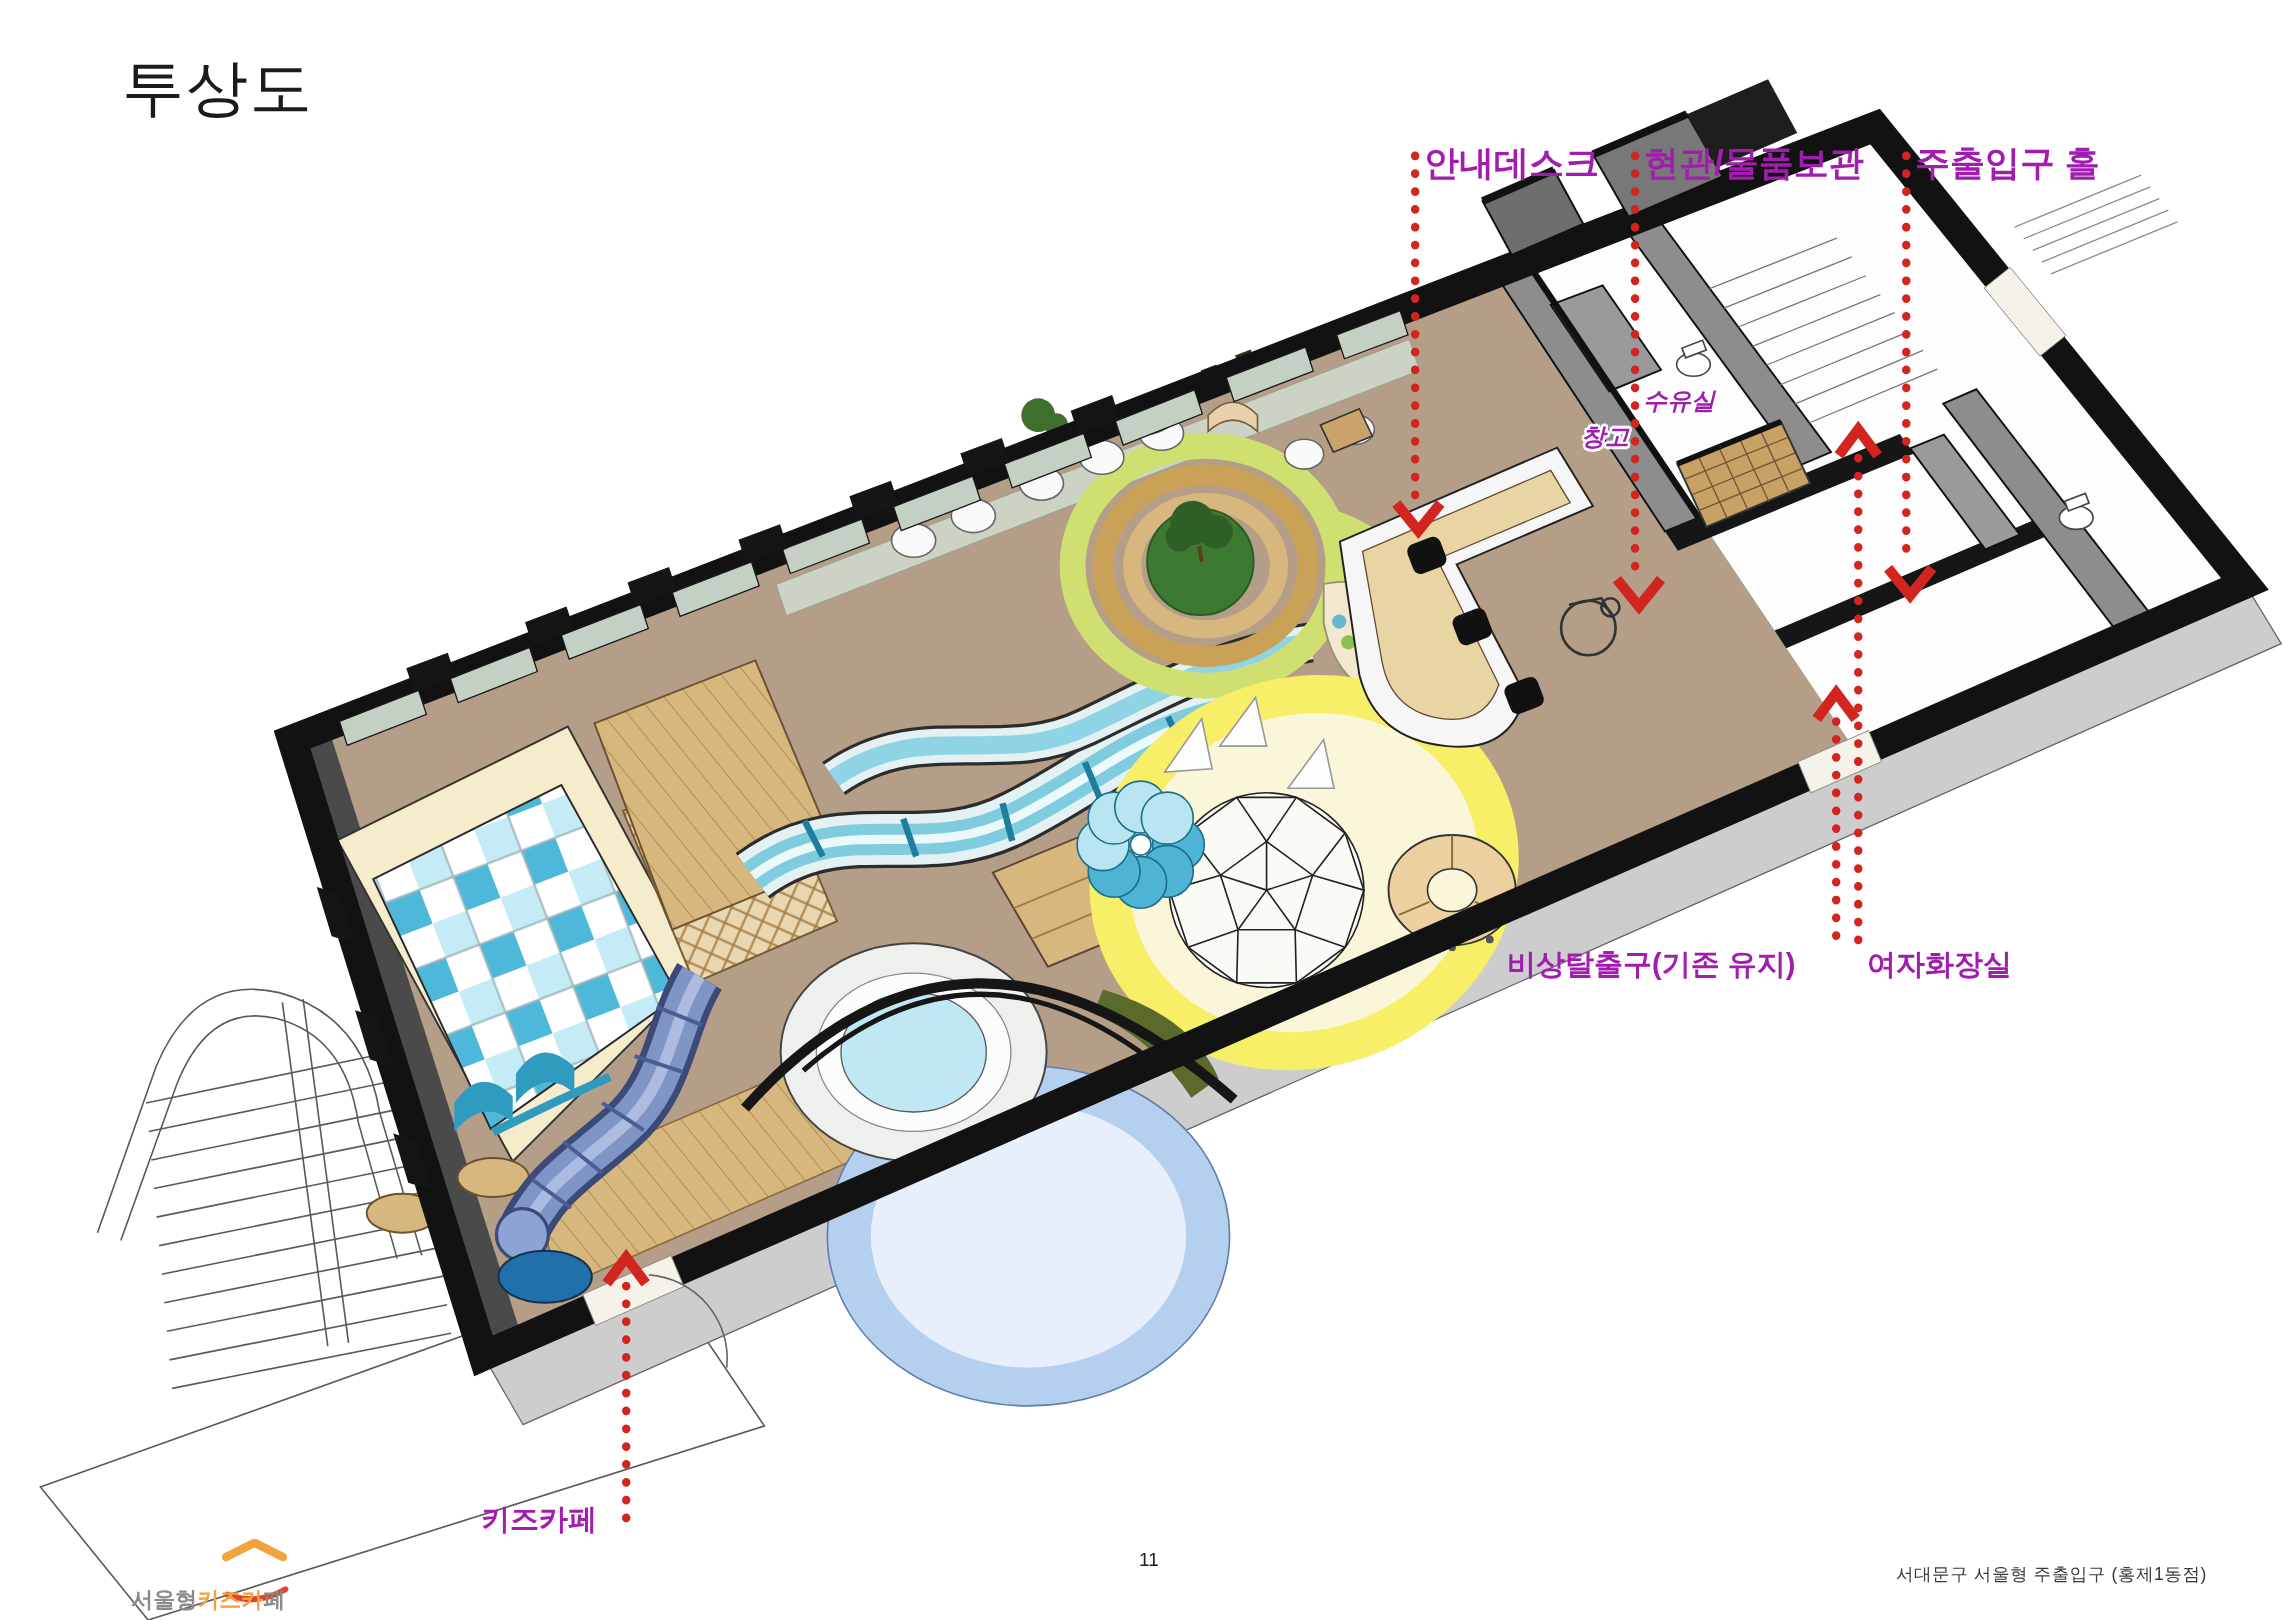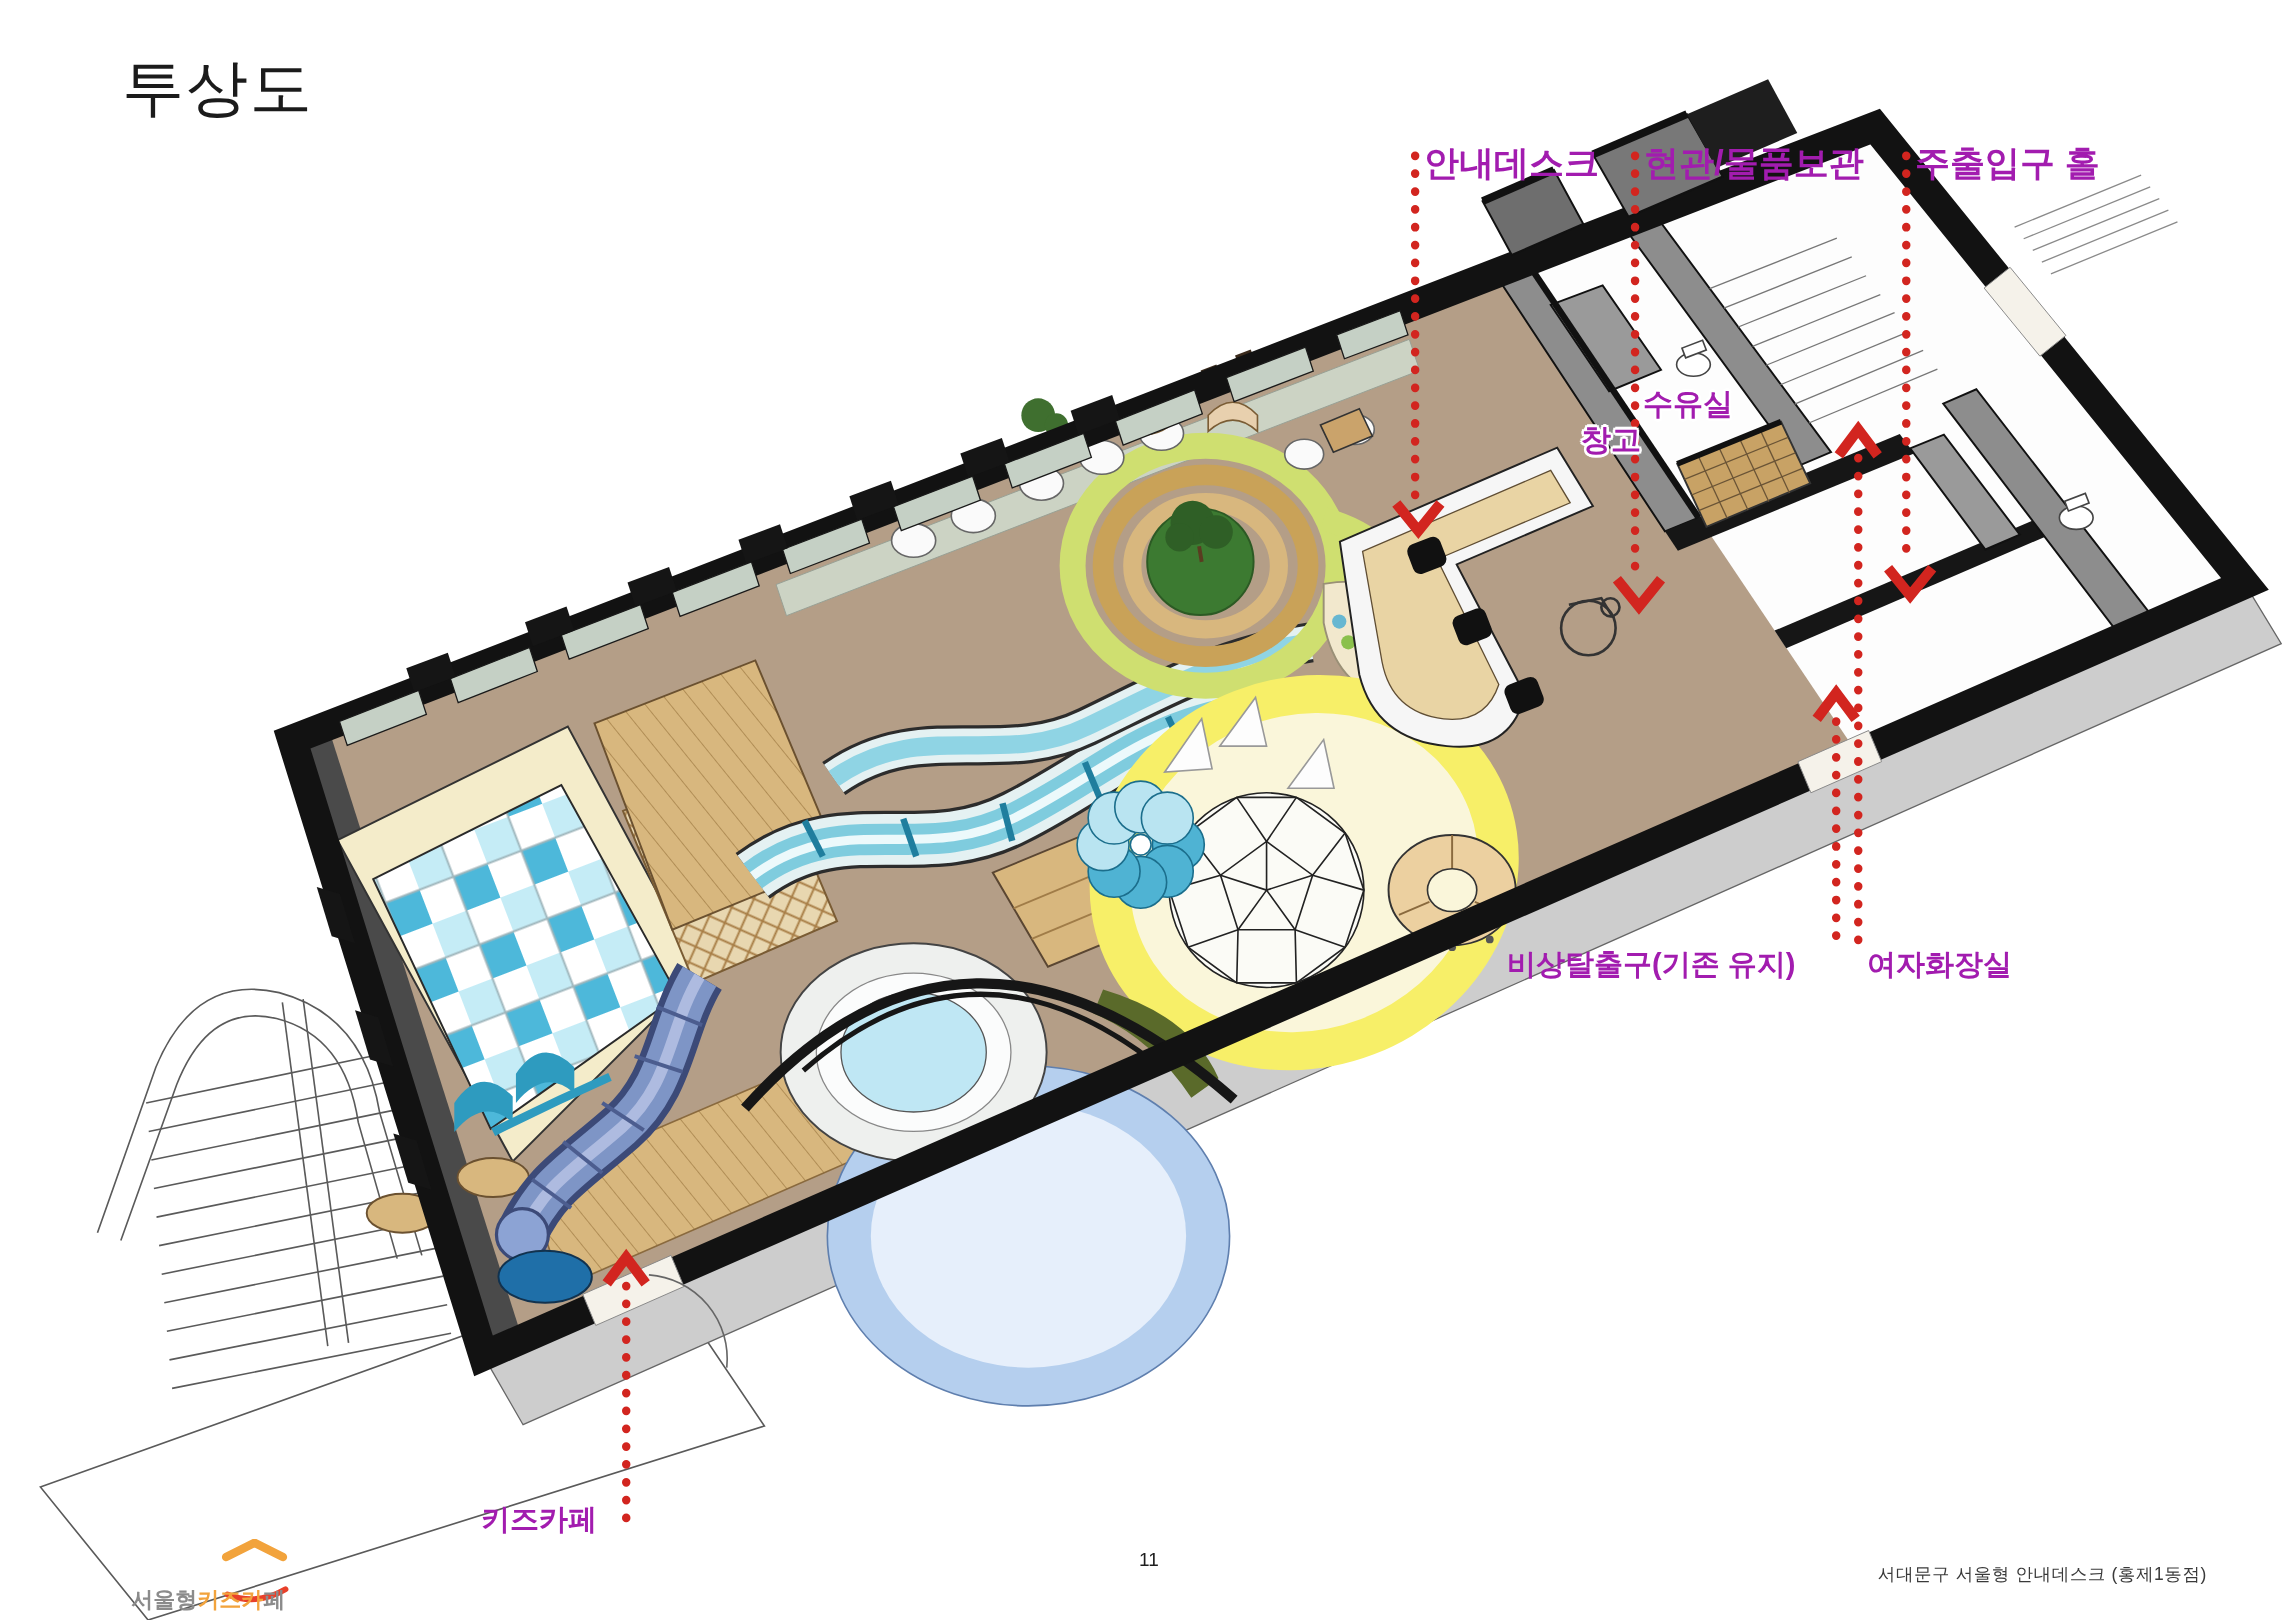--- a/index.html
+++ b/index.html
@@ -3,21 +3,21 @@
 <meta charset="utf-8">
 <style>
   html,body{margin:0;padding:0;background:#ffffff;}
   .page{position:relative;width:2284px;height:1620px;background:#ffffff;overflow:hidden;
         font-family:"Liberation Sans", sans-serif;}
   .title{position:absolute;left:122px;top:57px;font-size:62px;font-weight:400;color:#1b1b1b;
          letter-spacing:1.9px;line-height:1;}
   .plan-svg{position:absolute;left:0;top:0;width:2284px;height:1620px;}
   .ann{position:absolute;color:#a21caf;font-weight:700;white-space:nowrap;line-height:1.05;}
   .ann.big{font-size:35px;}
-  .ann.mid{font-size:30px;}
+  .ann.mid{font-size:24px;font-style:italic;}
   .ann.low{font-size:29px;}
   .ann.halo{text-shadow:-2.6px 0 0 #fff,2.6px 0 0 #fff,0 -2.6px 0 #fff,0 2.6px 0 #fff,
             -1.9px -1.9px 0 #fff,1.9px -1.9px 0 #fff,-1.9px 1.9px 0 #fff,1.9px 1.9px 0 #fff;}
   .pagenum{position:absolute;left:1139px;top:1549px;font-size:19px;color:#1d1d1d;}
   .footer-right{position:absolute;right:77px;top:1562px;font-size:17.5px;color:#3a3a3a;
                 letter-spacing:0.6px;}
   .logo{position:absolute;left:130px;top:1539px;width:169px;height:71px;}
   .logo-deco{position:absolute;left:0;top:0;}
   .logo-text{position:absolute;left:1.3px;top:26px;font-size:22px;font-weight:800;line-height:1;margin-top:24px;}
   .lg-gray{color:#8b8b8b;}
@@ -350,21 +350,21 @@
   <div class="ann big" style="left:1424px;top:145px">안내데스크</div>
   <div class="ann big" style="left:1644px;top:145px">현관/물품보관</div>
   <div class="ann big" style="left:1915px;top:145px">주출입구 홀</div>
   <div class="ann mid halo" style="left:1643px;top:388px">수유실</div>
   <div class="ann mid halo" style="left:1581px;top:424px">창고</div>
   <div class="ann low" style="left:1507px;top:949px">비상탈출구(기존 유지)</div>
   <div class="ann low" style="left:1867px;top:949px">여자화장실</div>
   <div class="ann low" style="left:481px;top:1504px">키즈카페</div>
 
   <div class="pagenum">11</div>
-  <div class="footer-right">서대문구 서울형 안내데스크 (홍제1동점)</div>
+  <div class="footer-right">서대문구 서울형 주출입구 (홍제1동점)</div>
 
   <div class="logo">
     <svg class="logo-deco" width="169" height="71" viewBox="0 0 260 110" xmlns="http://www.w3.org/2000/svg">
       <path d="M148,28 L192,6 L236,28" stroke="#f2a33c" stroke-width="13" stroke-linecap="round" stroke-linejoin="round" fill="none"></path>
       <path d="M150,86 Q196,104 240,78" stroke="#e8402a" stroke-width="9" stroke-linecap="round" fill="none"></path>
     </svg>
     <div class="logo-text">
       <span class="lg-gray">서울형</span><span class="lg-orange">키즈카</span><span class="lg-gray">페</span>
     </div>
   </div>

